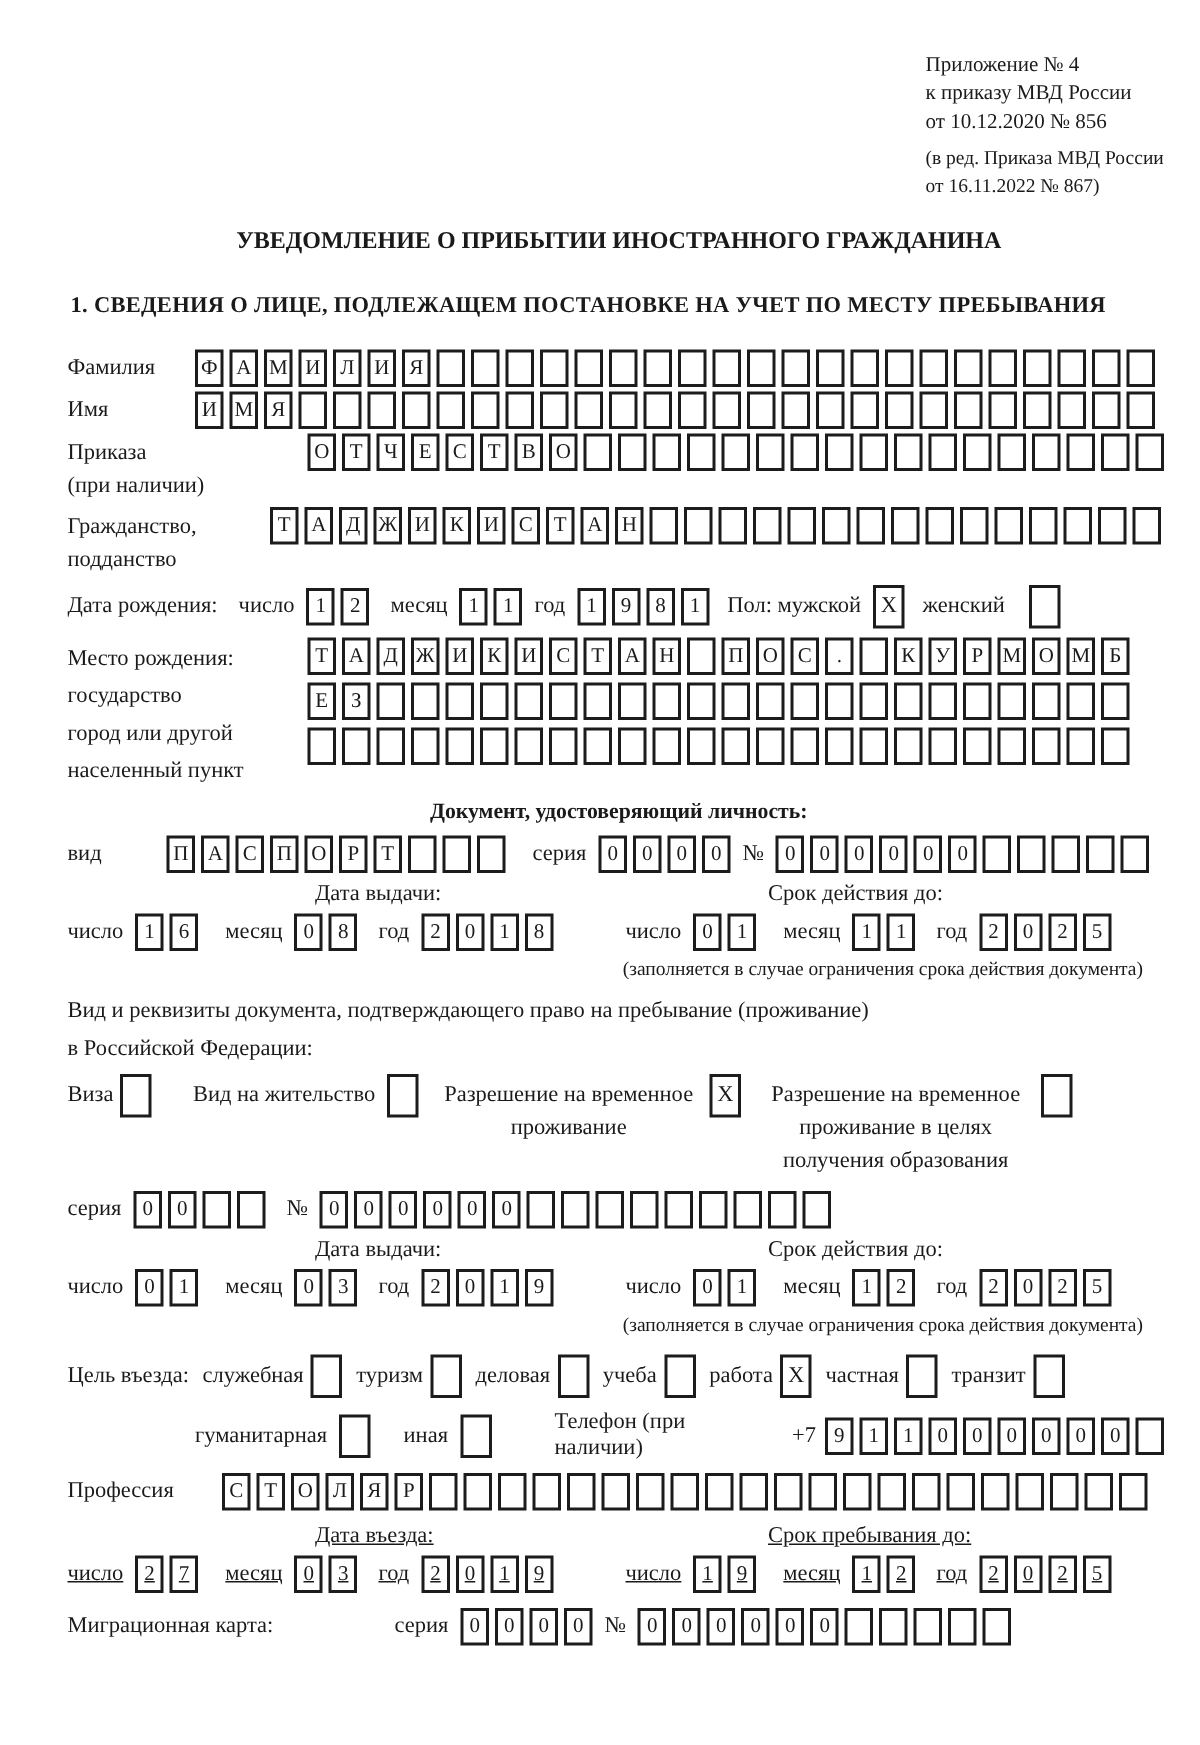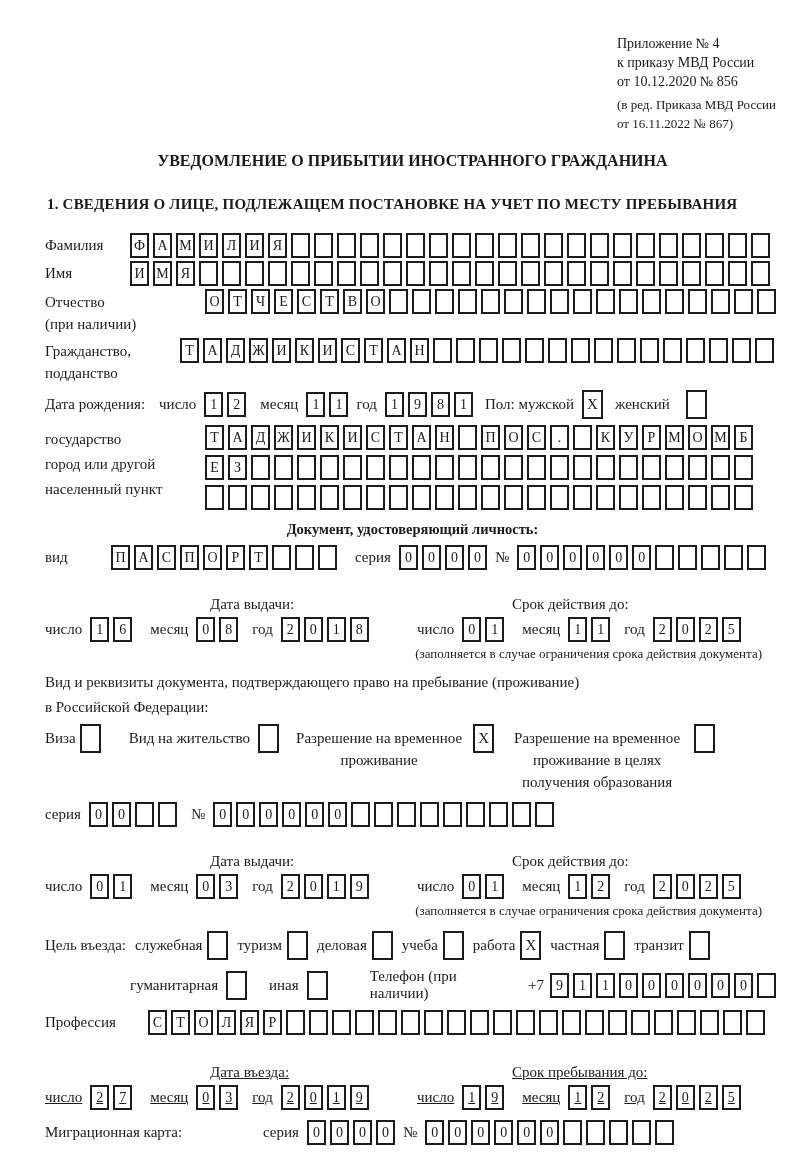--- a/index.html
+++ b/index.html
@@ -31,21 +31,21 @@
   .mt6 { margin-top:6px; }
 
   .inlab { line-height:27px; margin-right:8px; flex:none; }
   .gap14 { margin-left:14px; } .gap10 { margin-left:10px; }
 
   .cell-rows .cells { display:flex; margin-bottom:5px; }
 
   .doc-heading { text-align:center; font-weight:bold; font-size:14.5px; margin-top:6px; }
 
   .dates { display:flex; margin-top:4px; }
-  .date-col { flex:none;margin-top:20px; }
+  .date-col { flex:none; }
   .date-col.left { width:372px; }
   .date-head { line-height:19px; }
   .date-head.hl { margin-left:165px; } .date-head.hr { margin-left:95px; }
   .dgroup { display:flex; align-items:center; margin-top:2px; }
   .fill-note { text-align:right; font-size:13px; line-height:17px; padding-right:18px; margin-top:2px; }
 
   .intro { line-height:25px; margin-top:8px; }
   .resdoc-opts { display:flex; align-items:flex-start; margin-top:4px; }
   .opt { display:flex; align-items:flex-start; flex:none; }
   .opt .opt-text { line-height:22px; padding-top:3px; }
@@ -142,21 +142,21 @@
         <span class="cell"></span>
         <span class="cell"></span>
         <span class="cell"></span>
         <span class="cell"></span>
         <span class="cell"></span>
       </span>
   </div>
 
   <div class="frow">
     <span class="lbl2 w160">
-      <span>Отчество</span><br>
+      <span>Приказа</span><br>
       <span>(при наличии)</span>
     </span>
     <span class="cells">
         <span class="cell">О</span>
         <span class="cell">Т</span>
         <span class="cell">Ч</span>
         <span class="cell">Е</span>
         <span class="cell">С</span>
         <span class="cell">Т</span>
         <span class="cell">В</span>
@@ -240,20 +240,21 @@
         <span class="cellbox">X</span>
       </span>
     <span class="inlab" style="margin-left:12px;">женский</span>
     <span class="cells" style="margin-left:8px;">
         <span class="cellbox"></span>
       </span>
   </div>
 
   <div class="frow mt6">
     <div class="w160" style="line-height:25px; margin-top:2px;">
+      <div>Место рождения:</div>
       <div>государство</div>
       <div>город или другой</div>
       <div>населенный пункт</div>
     </div>
     <div class="cell-rows">
       <div class="cells">
           <span class="cell">Т</span>
           <span class="cell">А</span>
           <span class="cell">Д</span>
           <span class="cell">Ж</span>

